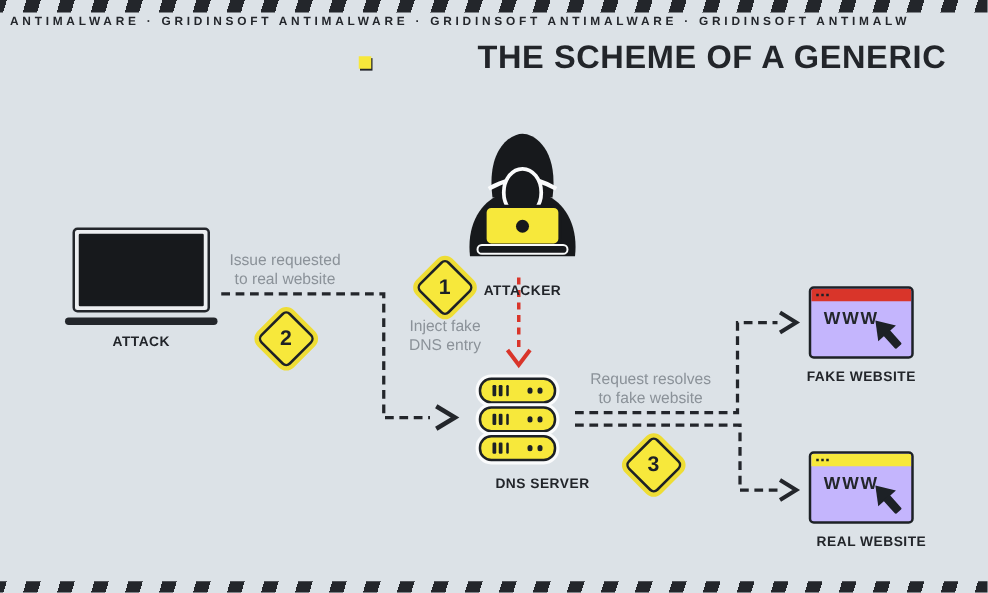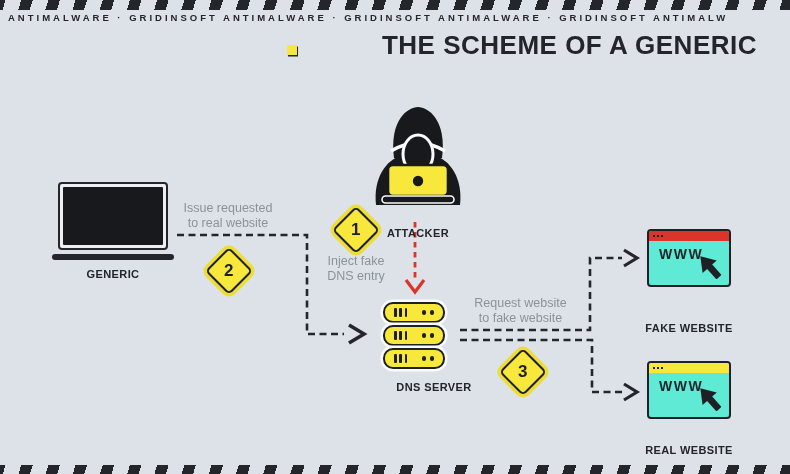--- a/index.html
+++ b/index.html
@@ -47,21 +47,21 @@
   
   .server-unit{position:absolute;left:383px;width:62px;height:21px;box-sizing:border-box;background:#f7e83b;
     border:2px solid #1d2126;border-radius:10px;box-shadow:0 0 0 2.5px #fafbfc;
     display:flex;align-items:center;padding:0 9px;}
   .server-unit .bars{display:flex;gap:2.5px;}
   .server-unit .bar{width:2.8px;height:9px;background:#1d2126;border-radius:1px;}
   .server-unit .dots{display:flex;gap:3.5px;margin-left:auto;}
   .server-unit .dot{width:4.5px;height:4.5px;background:#1d2126;border-radius:50%;}
 
   
-  .site{position:absolute;left:647px;width:84px;height:58px;box-sizing:border-box;background:#5eead4;
+  .site{position:absolute;left:647px;width:84px;height:58px;box-sizing:border-box;background:#c4b5fd;
     border:2.5px solid #1d2126;border-radius:4px;overflow:hidden;}
   .site .titlebar{height:10px;display:flex;align-items:center;gap:2px;padding-left:4px;}
   .site .tb-dot{width:2px;height:2px;background:#1d2126;}
   .site .www{position:absolute;left:10px;top:15px;font-size:14px;font-weight:600;
     letter-spacing:1.5px;color:#23262b;}
   .site .cursor{position:absolute;right:3px;bottom:1px;}
 
   svg.overlay{position:absolute;left:0;top:0;pointer-events:none;}
 </style>
 </head>
@@ -89,21 +89,21 @@
     <polyline points="624,250 637,258 624,266" fill="none" stroke="#23262b" stroke-width="3.2"></polyline>
 
     <path d="M460 340 H592 V392 H622" fill="none" stroke="#23262b" stroke-width="2.6" stroke-dasharray="7 4.5"></path>
     <polyline points="624,384 637,392 624,400" fill="none" stroke="#23262b" stroke-width="3.2"></polyline>
   </svg>
 
   <div class="laptop-screen">
       <div class="scr"></div>
     </div>
   <div class="laptop-base"></div>
-  <div class="node-label" style="left:58px;top:268px;width:110px;">GENERIC</div>
+  <div class="node-label" style="left:58px;top:268px;width:110px;">ATTACK</div>
 
   <svg class="overlay" style="left:372px;top:98px;" width="92" height="108" viewBox="0 0 92 108">
     <path d="M4 107 C 1 80, 14 62, 30 57 L 62 57 C 78 62, 91 80, 88 107 Z" fill="#17191c"></path>
     <path d="M22 60 C 17 22, 36 9, 46 9 C 56 9, 75 22, 70 60 Z" fill="#17191c"></path>
     <path d="M19 53 Q 46 37 73 53" fill="none" stroke="#fafbfc" stroke-width="3.4"></path>
     <ellipse cx="46" cy="56" rx="15" ry="19" fill="#17191c" stroke="#fafbfc" stroke-width="3"></ellipse>
     <rect x="16" y="67" width="60" height="31" rx="5" fill="#f7e83b" stroke="#17191c" stroke-width="2.6"></rect>
     <circle cx="46" cy="83" r="5.2" fill="#17191c"></circle>
     <rect x="10" y="98" width="72" height="7" rx="3.5" fill="#17191c" stroke="#fafbfc" stroke-width="1.6"></rect>
   </svg>
@@ -119,21 +119,21 @@
 
   <div class="caption" style="left:306px;top:254px;width:100px;">
     <span>Inject fake</span><br>
     <span>DNS entry</span>
   </div>
   <div class="diamond" style="left:212px;top:254px;">
       <span>2</span>
     </div>
 
   <div class="caption" style="left:458px;top:296px;width:125px;">
-    <span>Request website</span><br>
+    <span>Request resolves</span><br>
     <span>to fake website</span>
   </div>
   <div class="diamond" style="left:506px;top:355px;">
       <span>3</span>
     </div>
 
   <div class="server-unit" style="top:302px;">
     <div class="bars">
         <div class="bar"></div>
         <div class="bar"></div>
@@ -175,33 +175,33 @@
         <div class="tb-dot"></div>
     </div>
     <div class="www">WWW</div>
     <svg class="cursor" width="30" height="32" viewBox="0 0 30 32">
       <g transform="translate(13,14) rotate(-42)" fill="#1d2126">
         <polygon points="0,-13 9.5,1 -9.5,1"></polygon>
           <rect x="-3.4" y="0" width="6.8" height="15" rx="1"></rect>
       </g>
     </svg>
   </div>
-  <div class="node-label" style="left:637px;top:296px;width:104px;margin-top:26px;">FAKE WEBSITE</div>
+  <div class="node-label" style="left:637px;top:296px;width:104px;">FAKE WEBSITE</div>
 
   <div class="site" style="top:361px;">
     <div class="titlebar" style="background:#f7e83b;">
       <div class="tb-dot"></div>
         <div class="tb-dot"></div>
         <div class="tb-dot"></div>
     </div>
     <div class="www">WWW</div>
     <svg class="cursor" width="30" height="32" viewBox="0 0 30 32">
       <g transform="translate(13,14) rotate(-42)" fill="#1d2126">
         <polygon points="0,-13 9.5,1 -9.5,1"></polygon>
           <rect x="-3.4" y="0" width="6.8" height="15" rx="1"></rect>
       </g>
     </svg>
   </div>
-  <div class="node-label" style="left:637px;top:444px;width:104px;">REAL WEBSITE</div>
+  <div class="node-label" style="left:637px;top:428px;width:104px;text-align:right;">REAL WEBSITE</div>
 
   <div class="stripes bottom"></div>
 
 </div>
 
 </body></html>

